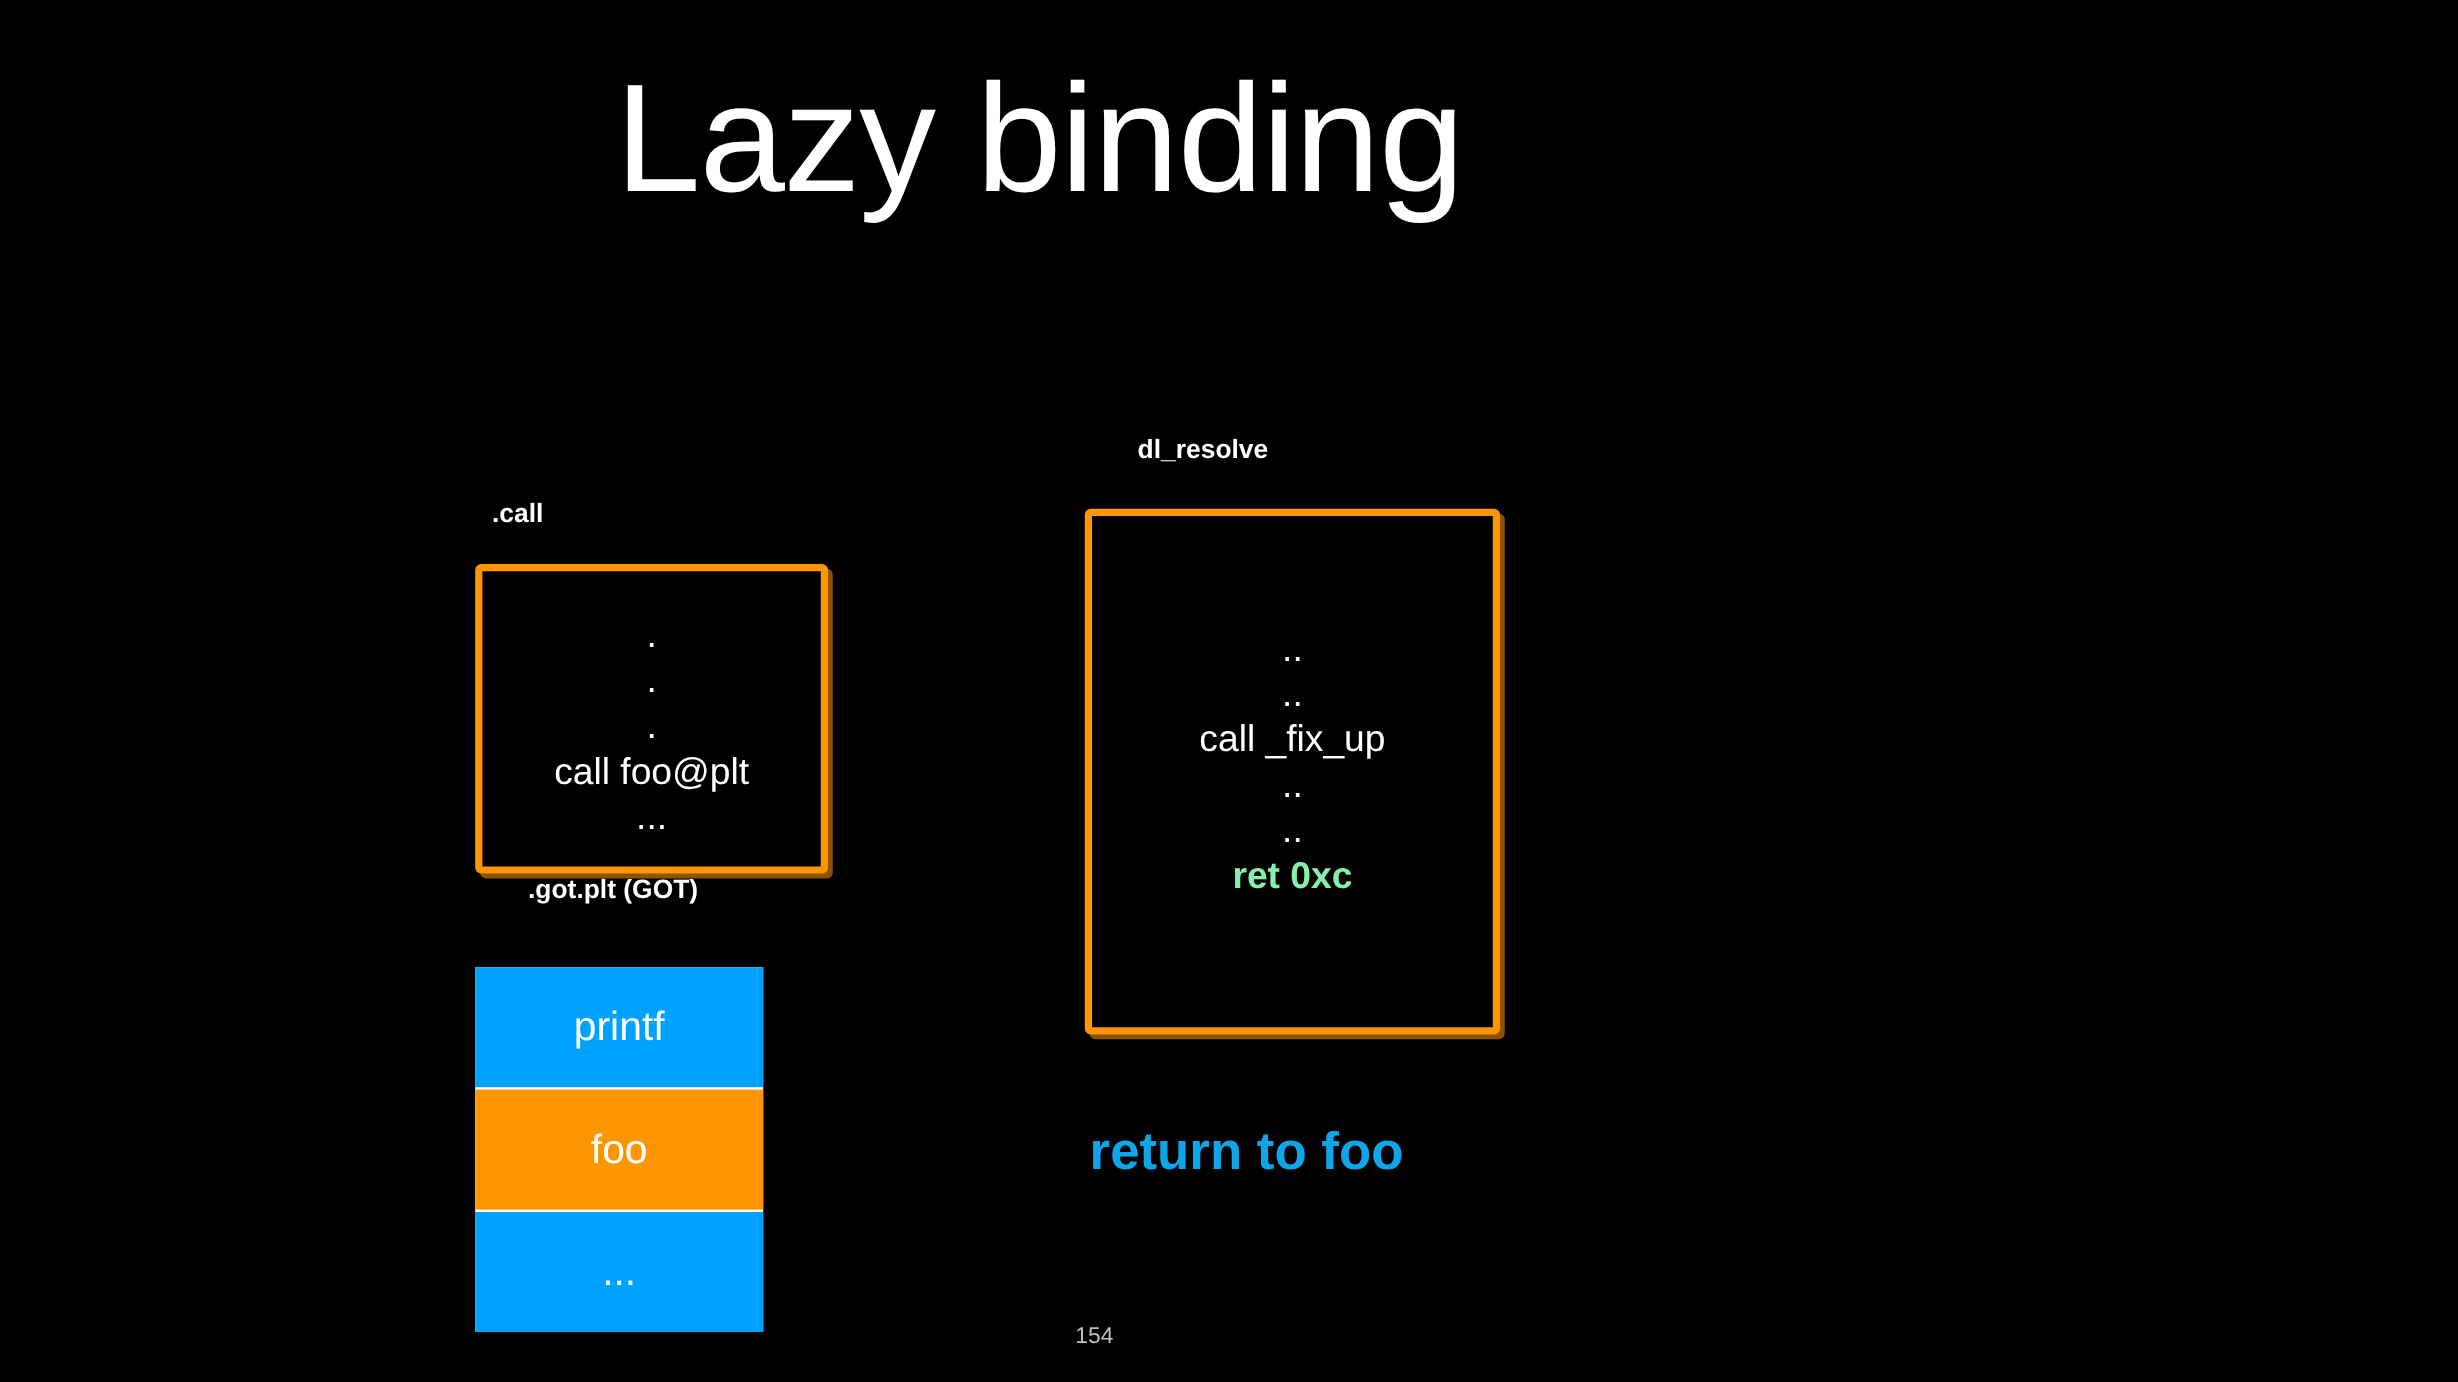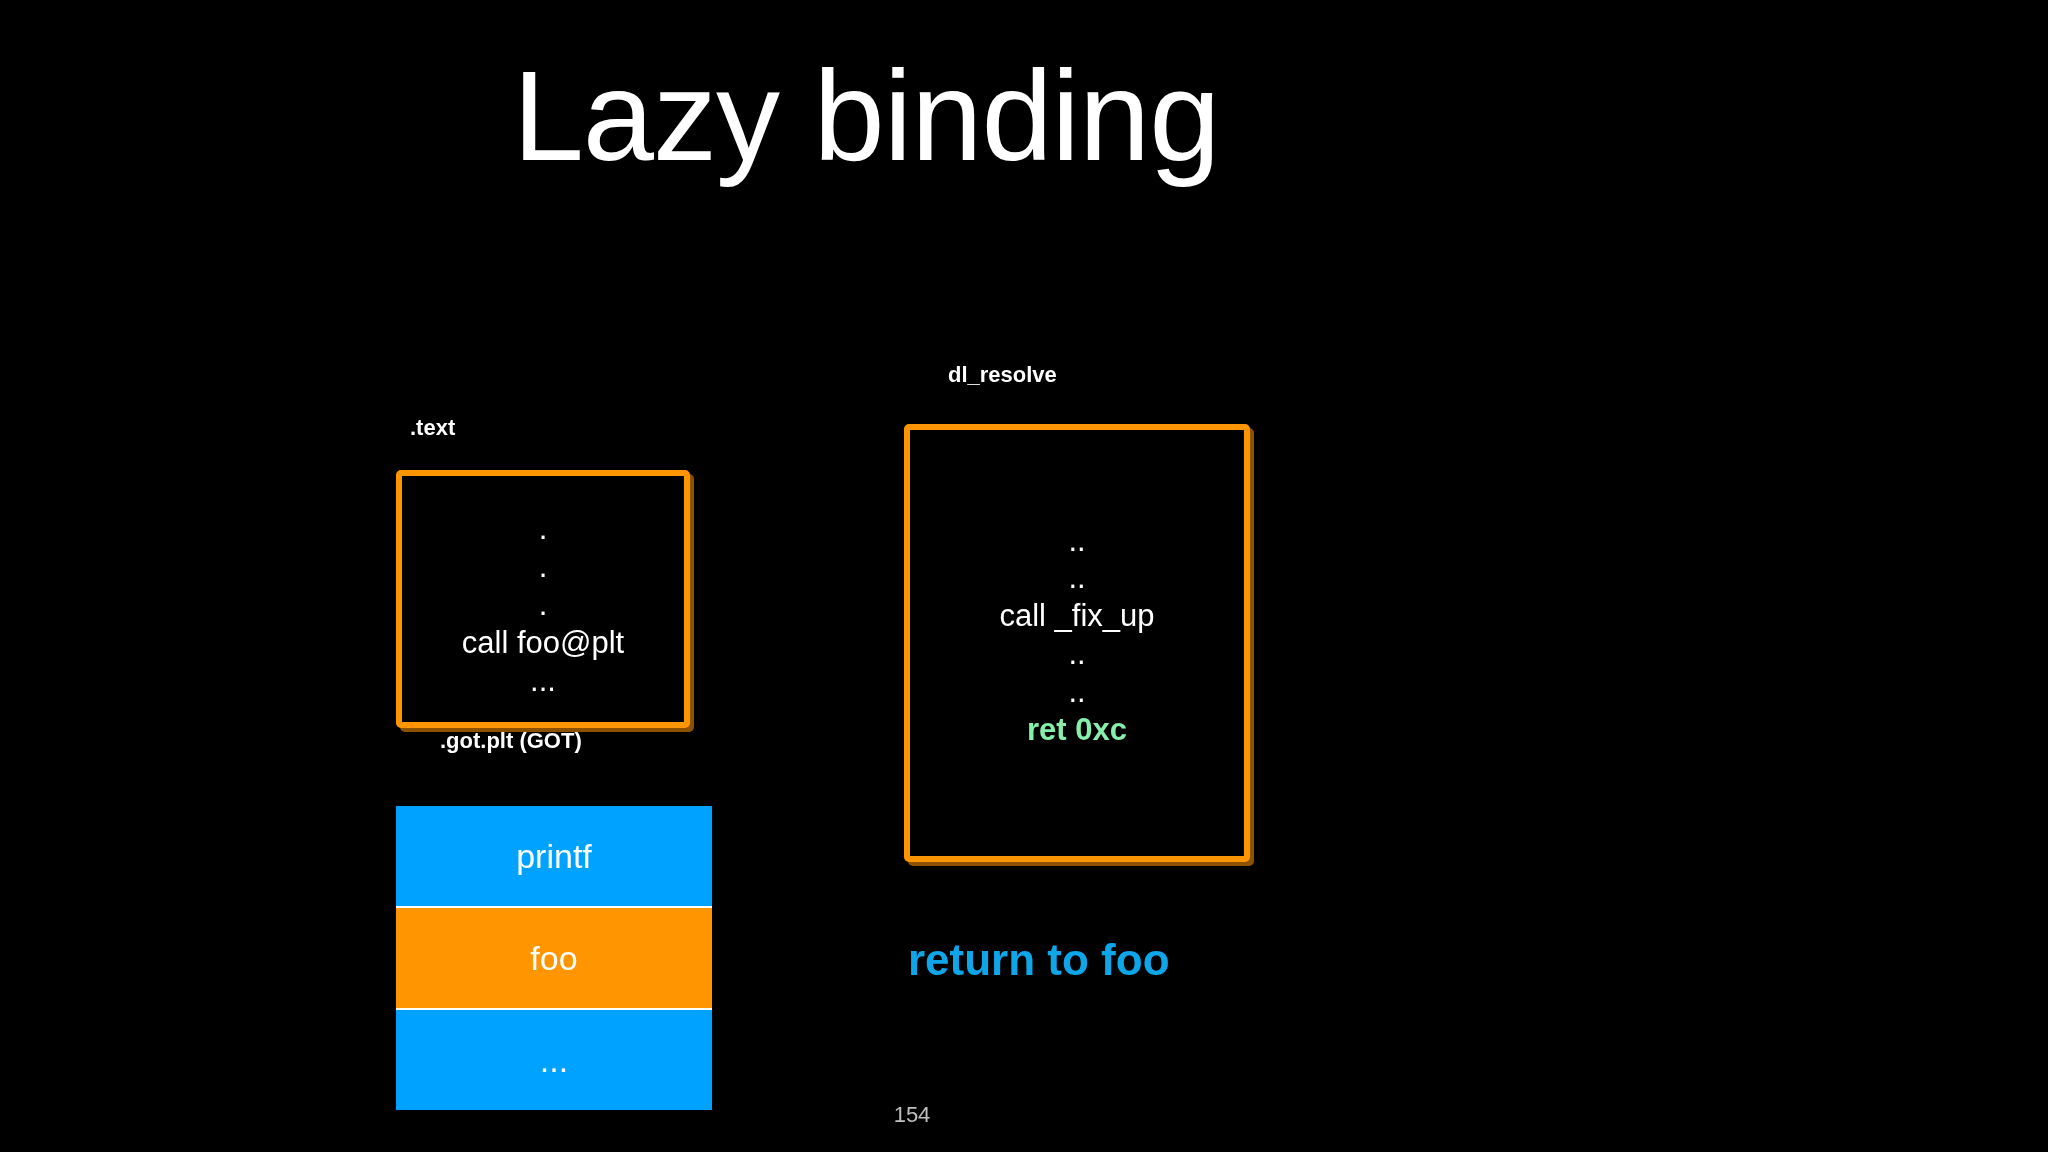--- a/index.html
+++ b/index.html
@@ -103,21 +103,21 @@
     justify-content: center;
     width: 100%;
     transform: translateY(-8px);
   }
 
   
   #got-table {
     position: absolute;
     left: 396px;
     top: 806px;
-    width: 316px;
+    width: 240px;
     height: 304px;
     display: flex;
     flex-direction: column;
     background: #ffffff;
   }
   #got-table .got-row {
     flex: 1 1 0;
     display: flex;
     align-items: center;
     justify-content: center;
@@ -146,32 +146,32 @@
     white-space: nowrap;
   }
 
   #page-number {
     position: absolute;
     left: 0;
     top: 1104px;
     width: 1824px;
     text-align: center;
     color: #bfbfbf;
-    font-size: 22px;
+    font-size: 19px;
     line-height: 1;
   }
 </style>
 </head>
 <body>
 
 <div class="slide">
 
   <div class="title">Lazy binding</div>
 
-  <div class="caption" id="label-text">.text</div>
+  <div class="caption" id="label-text">.call</div>
 
   <div class="codebox" id="text-box">
     <div class="stack">
       <div class="line">.</div>
       <div class="line">.</div>
       <div class="line">.</div>
       <div class="line">call foo@plt</div>
       <div class="line">...</div>
     </div>
   </div>

